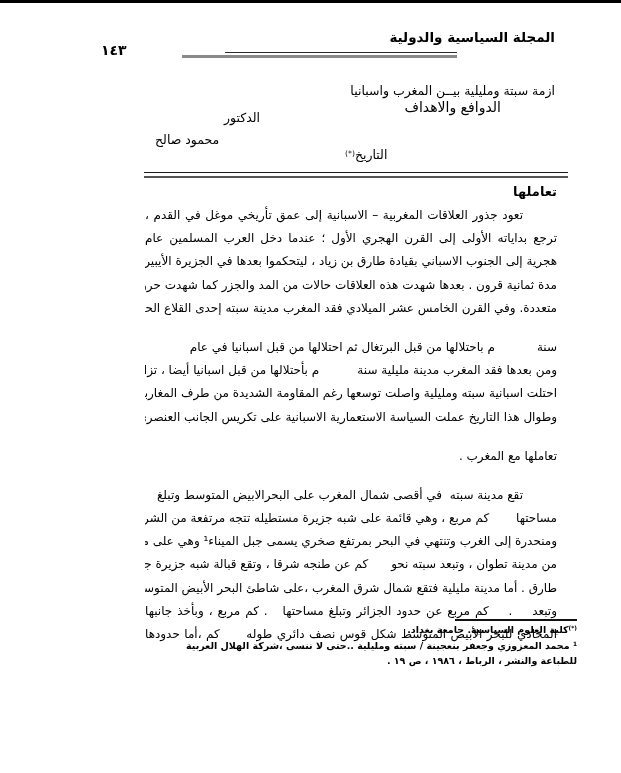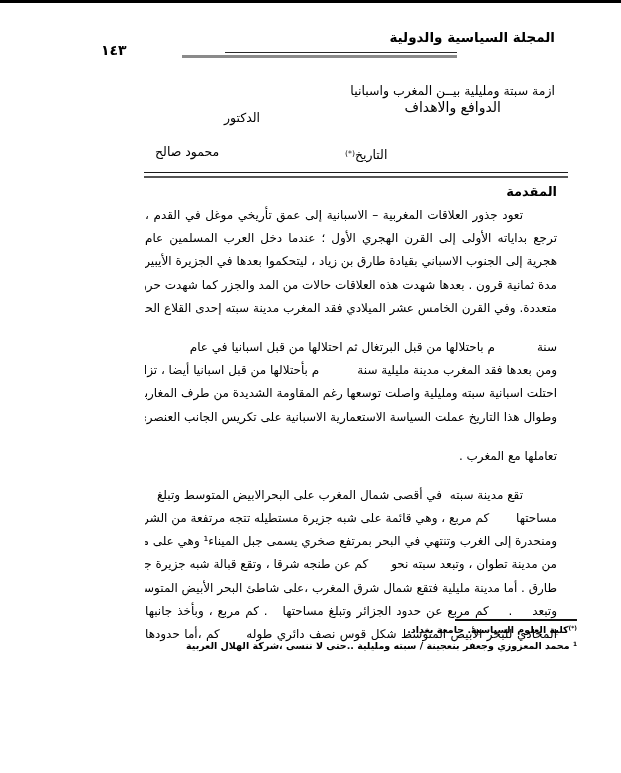--- a/index.html
+++ b/index.html
@@ -10,21 +10,21 @@
   }
   .topbar{position:absolute;top:0;left:0;width:621px;height:3px;background:#000000;}
   .pagenum{position:absolute;top:42px;left:101px;font-size:14px;font-weight:bold;direction:rtl;}
   .journal{position:absolute;top:29px;right:66px;font-size:13.5px;font-weight:bold;white-space:nowrap;margin-left:40px;}
   .hrule-thin{position:absolute;top:52px;left:225px;width:232px;height:1px;background:#2a2a2a;}
   .hrule-thick{position:absolute;top:55px;left:182px;width:275px;height:3px;background:#8a8a8a;}
   .titleblock{position:absolute;top:82px;right:66px;text-align:center;}
   .title1{font-size:12.5px;white-space:nowrap;line-height:17px;}
   .title2{font-size:14px;line-height:16px;}
   .author1{position:absolute;top:110px;left:185px;font-size:12.5px;white-space:nowrap;margin-left:39px;}
-  .author2{position:absolute;top:144px;left:155px;font-size:12.5px;white-space:nowrap;}
+  .author2{position:absolute;top:132px;left:155px;font-size:12.5px;white-space:nowrap;}
   .author3{position:absolute;top:147px;left:345px;font-size:12.5px;white-space:nowrap;}
   sup{font-size:0.62em;vertical-align:baseline;position:relative;top:-0.45em;}
   .rule2{position:absolute;top:172px;left:144px;width:424px;height:3px;
          border-top:1px solid #1a1a1a;border-bottom:2px solid #555555;}
   .muqaddima{position:absolute;top:184px;right:64px;font-size:13px;font-weight:bold;}
   .bodytext{position:absolute;top:204px;right:64px;width:412px;font-size:12px;direction:rtl;}
   .bline{height:23.2px;line-height:23.2px;overflow:hidden;white-space:nowrap;}
   .jline{text-align:justify;text-align-last:justify;}
   .rline{text-align-last:right;margin-top:16px;}
   .indent{padding-right:34px;}
@@ -49,21 +49,21 @@
     <div class="title1">ازمة سبتة ومليلية بيــن المغرب واسبانيا</div>
     <div class="title2">الدوافع والاهداف</div>
   </div>
 
   <div class="author1">الدكتور</div>
   <div class="author2">محمود صالح</div>
   <div class="author3"><span>التاريخ</span><sup>(*)</sup></div>
 
   <div class="rule2"></div>
 
-  <div class="muqaddima">المقدمة</div>
+  <div class="muqaddima">تعاملها</div>
 
   <div class="bodytext">
     <div>
         <div class="bline jline indent">تعود جذور العلاقات المغربية – الاسبانية إلى عمق تأريخي موغل في القدم ،</div>
         <div class="bline jline">ترجع بداياته الأولى إلى القرن الهجري الأول ؛ عندما دخل العرب المسلمين عام</div>
         <div class="bline jline">هجرية إلى الجنوب الاسباني بقيادة طارق بن زياد ، ليتحكموا بعدها في الجزيرة الأيبيرية</div>
         <div class="bline jline">مدة ثمانية قرون . بعدها شهدت هذه العلاقات حالات من المد والجزر كما شهدت حروبا</div>
         <div class="bline jline">متعددة. وفي القرن الخامس عشر الميلادي فقد المغرب مدينة سبته إحدى القلاع الحصنة</div>
         <div class="bline rline">سنة&nbsp;&nbsp;&nbsp;&nbsp;&nbsp;&nbsp;&nbsp;&nbsp;&nbsp;&nbsp; م باحتلالها من قبل البرتغال ثم احتلالها من قبل اسبانيا في عام</div>
         <div class="bline jline">ومن بعدها فقد المغرب مدينة مليلية سنة&nbsp;&nbsp;&nbsp;&nbsp;&nbsp;&nbsp;&nbsp;&nbsp;&nbsp; م بأحتلالها من قبل اسبانيا أيضا ، تزامن</div>
@@ -80,15 +80,16 @@
         <div class="bline jline">وتبعد&nbsp;&nbsp;&nbsp; .&nbsp;&nbsp;&nbsp; كم مربع عن حدود الجزائر وتبلغ مساحتها&nbsp;&nbsp; . كم مربع ، وبأخذ جانبها</div>
         <div class="bline jline">المحاذي للبحر الأبيض المتوسط شكل قوس نصف دائري طوله&nbsp;&nbsp;&nbsp;&nbsp;&nbsp; كم ،أما حدودها</div>
       </div>
   </div>
 
   <div class="fnrule"></div>
 
   <div class="footnotes">
     <div class="fnline"><sup>(*)</sup><span>كلية العلوم السياسية. جامعة بغداد.</span></div>
     <div class="fnline"><sup>1</sup> <span>محمد المعزوزي وجعفر بنعجينة / سبته ومليلية ..حتى لا ننسى ،شركة الهلال العربية</span></div>
+    <div class="fnline">للطباعة والنشر ، الرباط ، ١٩٨٦ ، ص ١٩ .</div>
   </div>
 
 </div>
 
 </body></html>

